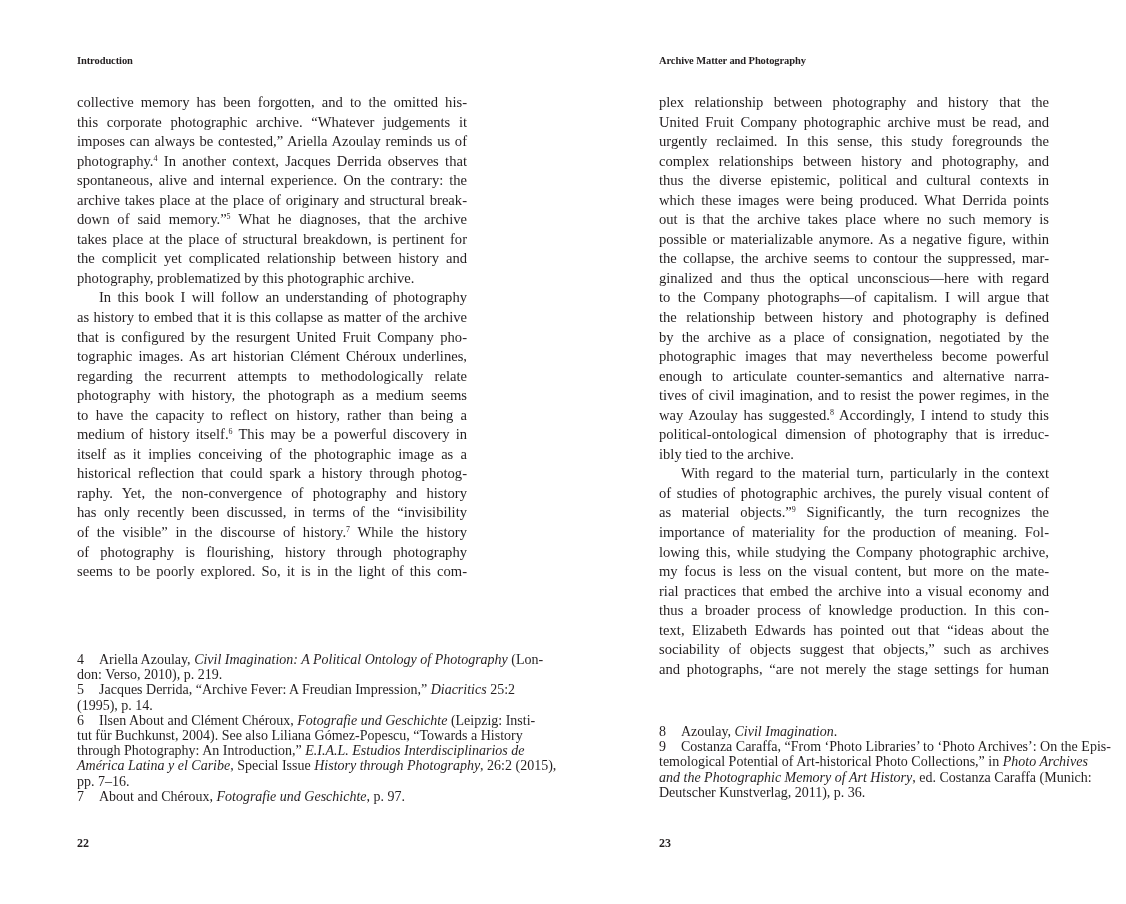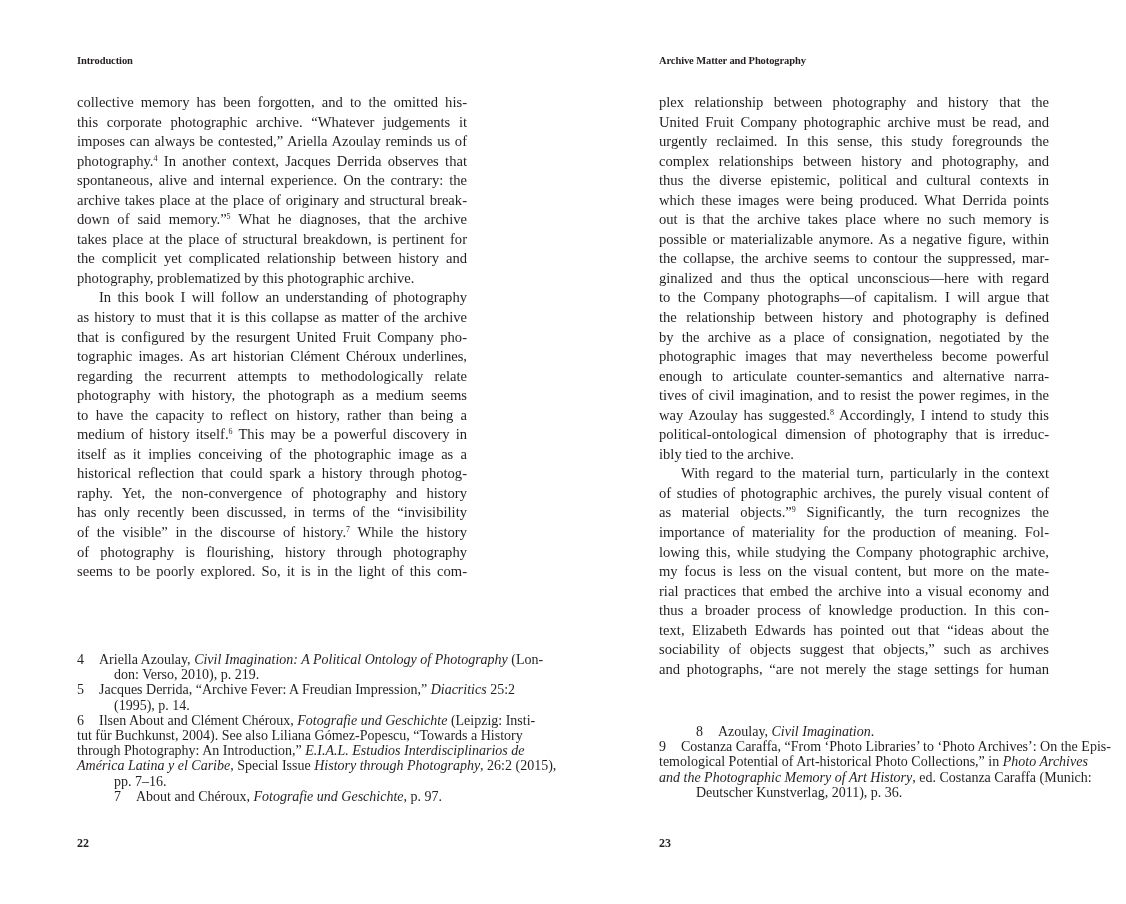--- a/index.html
+++ b/index.html
@@ -10,21 +10,21 @@
   .running-head { position: absolute; top: 55px; left: 0; font-family: "Liberation Serif", serif; font-weight: bold; font-size: 10.5px; letter-spacing: -0.1px; }
   .body-text { position: absolute; top: 93px; left: 0; width: 390px; font-family: "Liberation Serif", serif; font-size: 14.6px; line-height: 19.55px; }
   .line { display: block; text-align: justify; text-align-last: justify; white-space: nowrap; height: 19.55px; }
   .line.last { text-align-last: left; }
   .line.indent { padding-left: 22px; }
   sup { font-size: 8px; line-height: 0; vertical-align: 5px; }
   .footnotes { position: absolute; left: 0; width: 390px; font-family: "Liberation Serif", serif; font-size: 14px; line-height: 15.2px; }
   .page.left .footnotes { top: 652px; }
   .page.right .footnotes { top: 724px; }
   .fn-line { display: block; white-space: nowrap; text-align: justify; text-align-last: justify; height: 15.2px; }
-  .fn-line.last { text-align-last: left; margin-left: 37px; }
+  .fn-line.last { text-align-last: left; }
   .fn-num { display: inline-block; width: 22px; text-align-last: left; }
   em { font-style: italic; }
   .folio { position: absolute; top: 836px; left: 0; font-family: "Liberation Serif", serif; font-weight: bold; font-size: 12px; }
 </style>
 </head>
 <body>
 
 <div class="page left">
   <div class="running-head">Introduction</div>
   <div class="body-text">
@@ -32,21 +32,21 @@
       <span class="line"><span>this corporate photographic archive. “Whatever judgements it</span></span>
       <span class="line"><span>imposes can always be contested,” Ariella Azoulay reminds us of</span></span>
       <span class="line"><span>photography.</span><sup>4</sup><span> In another context, Jacques Derrida observes that</span></span>
       <span class="line"><span>spontaneous, alive and internal experience. On the contrary: the</span></span>
       <span class="line"><span>archive takes place at the place of originary and structural break-</span></span>
       <span class="line"><span>down of said memory.”</span><sup>5</sup><span> What he diagnoses, that the archive</span></span>
       <span class="line"><span>takes place at the place of structural breakdown, is pertinent for</span></span>
       <span class="line"><span>the complicit yet complicated relationship between history and</span></span>
       <span class="line last"><span>photography, problematized by this photographic archive.</span></span>
       <span class="line indent"><span>In this book I will follow an understanding of photography</span></span>
-      <span class="line"><span>as history to must that it is this collapse as matter of the archive</span></span>
+      <span class="line"><span>as history to embed that it is this collapse as matter of the archive</span></span>
       <span class="line"><span>that is configured by the resurgent United Fruit Company pho-</span></span>
       <span class="line"><span>tographic images. As art historian Clément Chéroux underlines,</span></span>
       <span class="line"><span>regarding the recurrent attempts to methodologically relate</span></span>
       <span class="line"><span>photography with history, the photograph as a medium seems</span></span>
       <span class="line"><span>to have the capacity to reflect on history, rather than being a</span></span>
       <span class="line"><span>medium of history itself.</span><sup>6</sup><span> This may be a powerful discovery in</span></span>
       <span class="line"><span>itself as it implies conceiving of the photographic image as a</span></span>
       <span class="line"><span>historical reflection that could spark a history through photog-</span></span>
       <span class="line"><span>raphy. Yet, the non-convergence of photography and history</span></span>
       <span class="line"><span>has only recently been discussed, in terms of the “invisibility</span></span>

